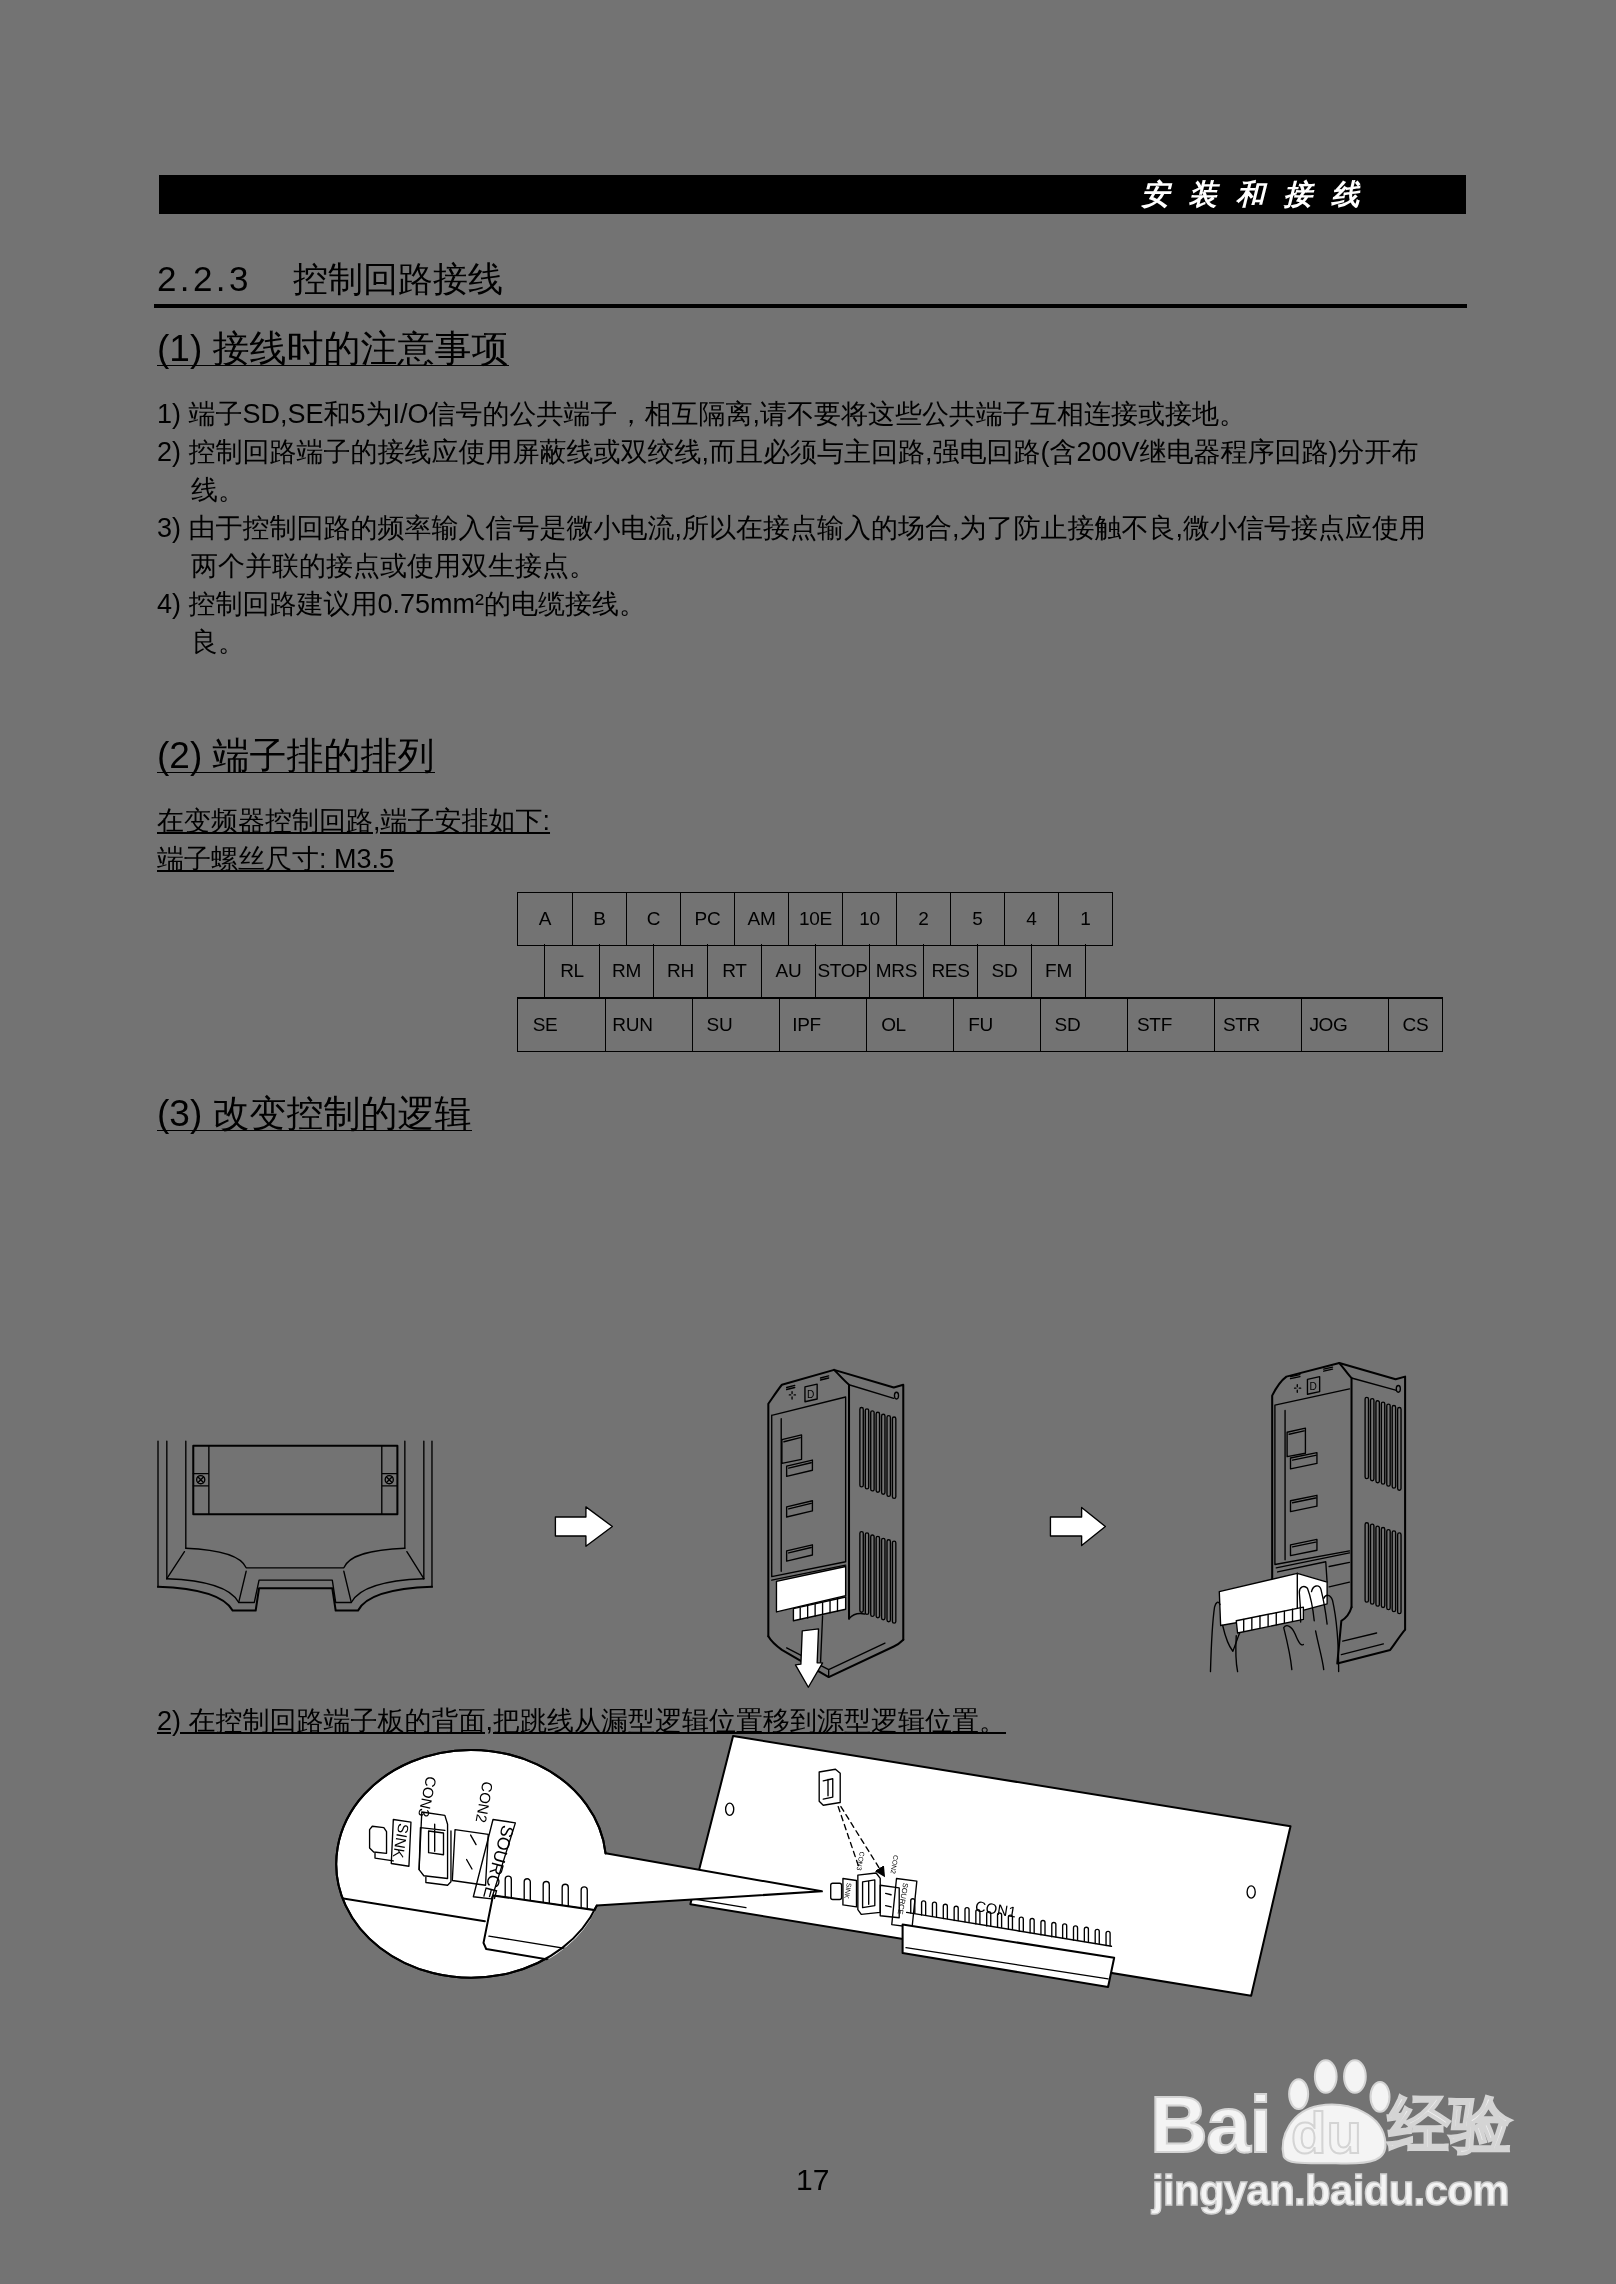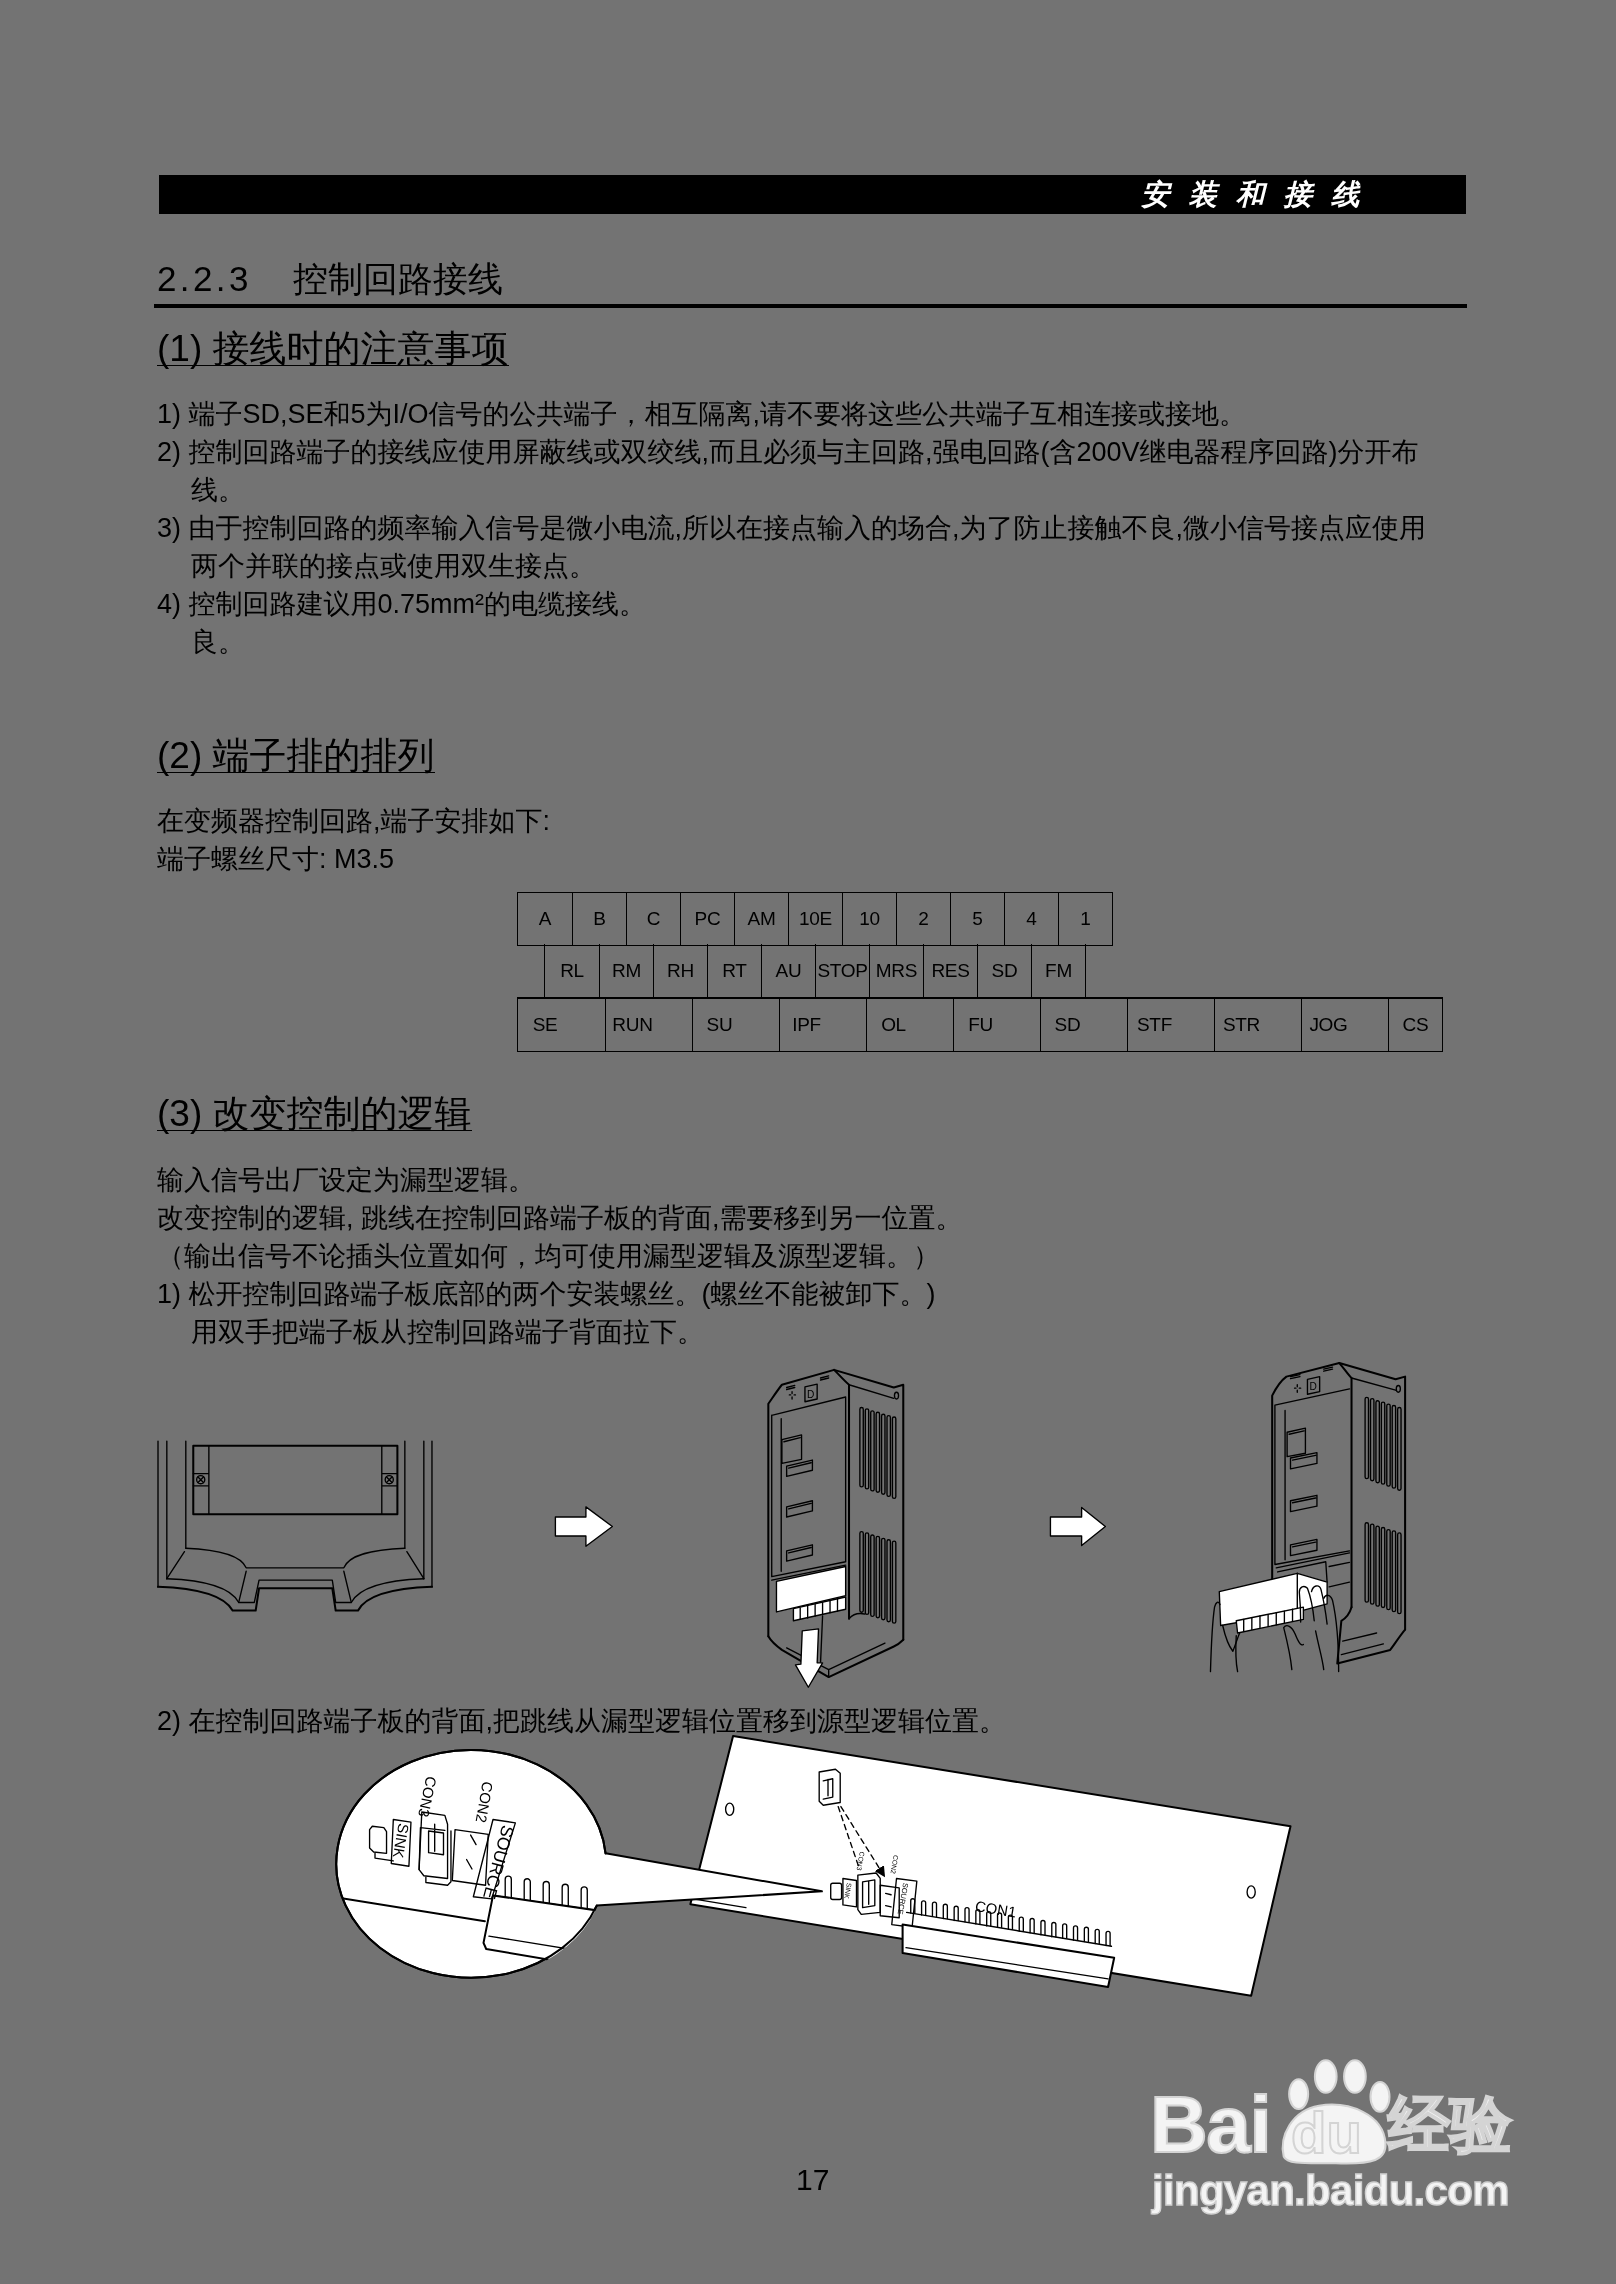--- a/index.html
+++ b/index.html
@@ -17,21 +17,21 @@
   .sec-title { left: 293px; top: 258px; font-size: 35px; line-height: 41px; text-align: right; }
   .rule { left: 154px; top: 304px; width: 1313px; height: 4.1px; background: #000000; }
   .sub-heading {
     left: 157px; font-size: 37px; line-height: 33px; height: 33px;
     border-bottom: 1.4px solid #000000; display: inline-block;
   }
   .text-block { left: 157px; font-size: 27px; }
   .text-block .ln { height: 38px; line-height: 38px; white-space: nowrap; }
   .text-block.tight .ln { height: 38px; line-height: 38px; }
   .text-block .ind { padding-left: 34px; }
-  .single { left: 157px; font-size: 27px; line-height: 38px; }
+  .single { left: 157px; font-size: 27px; line-height: 38px; text-decoration: underline; }
 
   .trow { position: absolute; display: flex; box-sizing: border-box; }
   .trow .cell {
     width: 54px; box-sizing: border-box; display: flex; align-items: center; justify-content: center;
     font-size: 19px; letter-spacing: -0.3px; border-left: 1.4px solid #000000;
   }
   .trow .cell:first-child { border-left: none; }
   .row1 { left: 517px; top: 892px; height: 54px; border: 1.4px solid #000000; }
   .row2 { left: 544px; top: 944px; height: 54px; border-left: 1.4px solid #000000; border-right: 1.4px solid #000000; }
   .row3 { left: 517px; top: 997px; height: 55px; border: 1.4px solid #000000; border-top: 2px solid #000000; gap: 33px; }
@@ -112,27 +112,20 @@
     <div class="cell">OL</div>
     <div class="cell">FU</div>
     <div class="cell">SD</div>
     <div class="cell">STF</div>
     <div class="cell">STR</div>
     <div class="cell">JOG</div>
     <div class="cell">CS</div>
   </div>
 
   <div class="abs sub-heading" style="top:1097px;">(3) 改变控制的逻辑</div>
-  <div class="abs text-block tight" style="top:1161px;">
-    <div class="ln">输入信号出厂设定为漏型逻辑。</div>
-    <div class="ln">改变控制的逻辑, 跳线在控制回路端子板的背面,需要移到另一位置。</div>
-    <div class="ln">（输出信号不论插头位置如何，均可使用漏型逻辑及源型逻辑。）</div>
-    <div class="ln">1) 松开控制回路端子板底部的两个安装螺丝。(螺丝不能被卸下。)</div>
-    <div class="ln ind">用双手把端子板从控制回路端子背面拉下。</div>
-  </div>
   <div class="abs single" style="top:1689px;margin-top:13px;">2) 在控制回路端子板的背面,把跳线从漏型逻辑位置移到源型逻辑位置。</div>
 
   <svg class="illus" viewBox="0 0 2383 3368" xmlns="http://www.w3.org/2000/svg">
     <defs>
       <clipPath id="calloutClip">
         <ellipse cx="696" cy="2752" rx="198" ry="167"></ellipse>
       </clipPath>
       <marker id="ah" markerWidth="8" markerHeight="8" refX="6" refY="4" orient="auto">
         <path d="M0,0 L8,4 L0,8 Z" fill="#000"></path>
       </marker>

